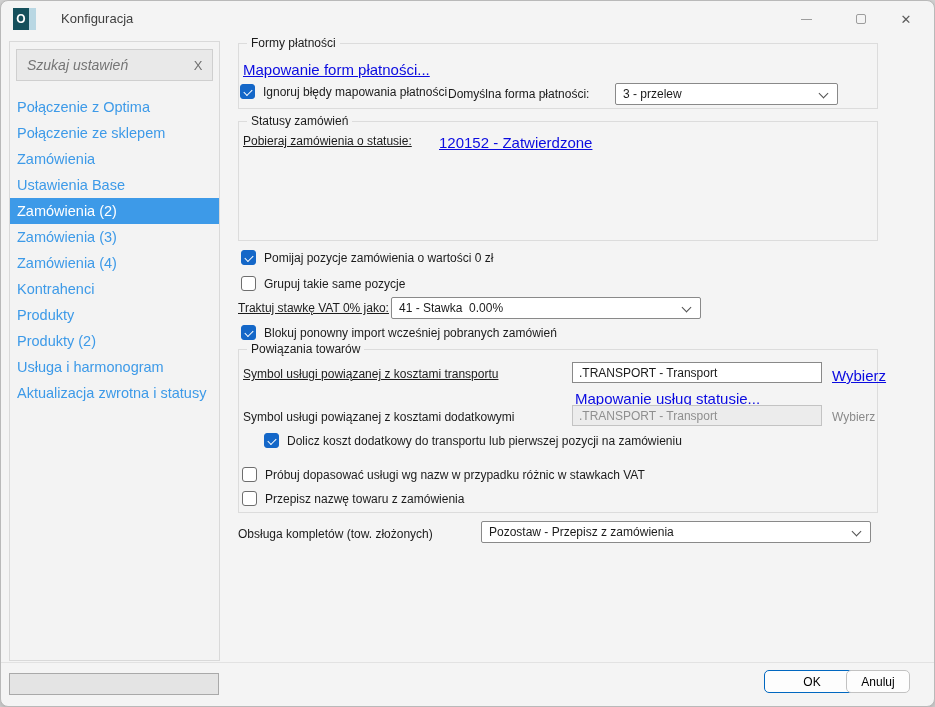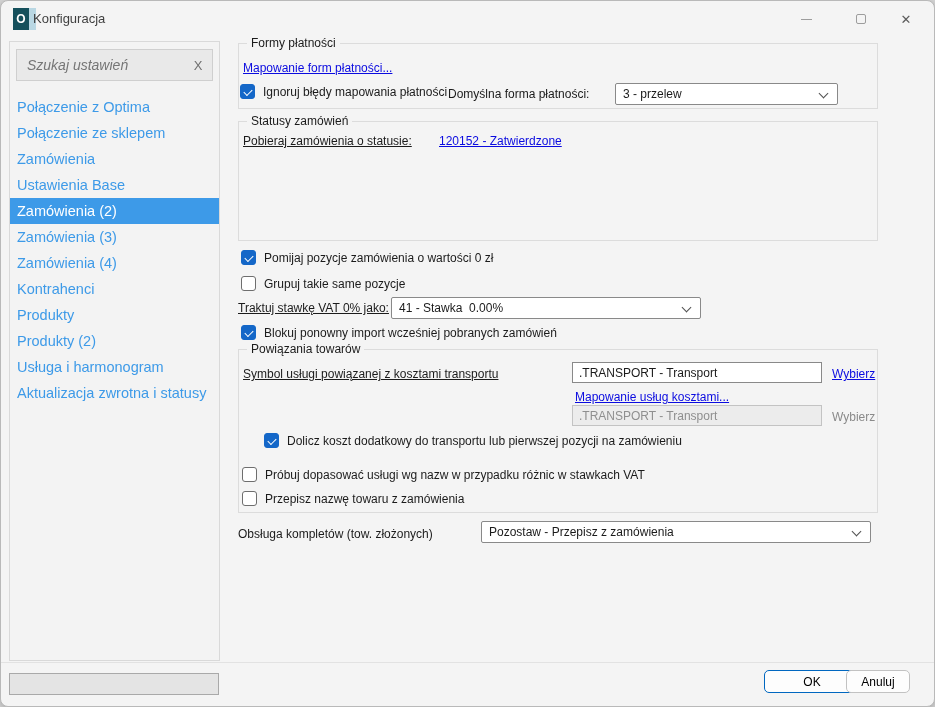--- a/index.html
+++ b/index.html
@@ -7,42 +7,42 @@
   .window {
     position:absolute; left:0; top:0; width:935px; height:707px;
     background:#f4f4f4; border:1px solid #b9b9b9; border-radius:8px; overflow:hidden;
     box-shadow:0 2px 8px rgba(0,0,0,.25);
   }
   
   .titlebar { position:absolute; left:0; top:0; width:100%; height:36px; }
   .app-icon { position:absolute; left:12px; top:7px; width:23px; height:22px; display:flex; }
   .app-icon .dark { width:16px; background:#15505c; color:#fff; font-size:12px; font-weight:bold; display:flex; align-items:center; justify-content:center; }
   .app-icon .light { flex:1; background:#b9d7e3; }
-  .title-text { position:absolute; left:32px; top:10px; font-size:13px; color:#3f3f3f; }
+  .title-text { position:absolute; left:60px; top:10px; font-size:13px; color:#3f3f3f; }
   .win-btn { position:absolute; top:0; width:46px; height:36px; display:flex; align-items:center; justify-content:center; cursor:default; }
   .win-btn.min { left:782px; } .win-btn.max { left:837px; } .win-btn.close { left:882px; }
   .glyph-min { width:11px; border-top:1px solid #9d9d9d; display:block; }
   .glyph-max { width:10px; height:10px; border:1px solid #9d9d9d; border-radius:2px; display:block; }
   .glyph-close { color:#5c5c5c; font-size:13px; line-height:1; }
   
   .sidebar { position:absolute; left:8px; top:40px; width:211px; height:620px; border:1px solid #d9d9d9; background:#f3f3f3; }
   .searchbox { position:absolute; left:6px; top:7px; width:197px; height:32px; background:#e9e9e9; border:1px solid #cfcfcf; display:flex; align-items:center; }
   .searchbox input { flex:1; border:none; outline:none; background:transparent; font-style:italic; font-size:14px; color:#8d8d8d; padding:0 0 0 10px; font-family:"Liberation Sans",sans-serif; width:150px; }
   .search-clear { width:28px; text-align:center; color:#707070; font-size:13px; cursor:pointer; }
   .side-list { position:absolute; left:0; top:52px; width:100%; }
   .side-item { height:26px; line-height:26px; padding-left:7px; font-size:14.5px; color:#3d9ae8; white-space:nowrap; cursor:pointer; }
   .side-item.selected { background:#3d9ae8; color:#ffffff; }
   .left-bottom-box { position:absolute; left:8px; top:672px; width:210px; height:22px; background:#e4e4e4; border:1px solid #a9a9a9; }
   
   .content { position:absolute; left:0; top:0; width:100%; height:100%; font-size:12px; color:#1b1b1b; }
   .group { position:absolute; border:1px solid #dcdcdc; }
   .group-label { position:absolute; top:-8px; left:8px; background:#f4f4f4; padding:0 4px; font-size:12px; color:#1b1b1b; }
   .abs { position:absolute; white-space:nowrap; }
   .ulabel { text-decoration:underline; }
-  a.link { color:#0b0be0; text-decoration:underline; font-size:12px; cursor:pointer; white-space:nowrap;text-align:center; }
+  a.link { color:#0b0be0; text-decoration:underline; font-size:15px; cursor:pointer; white-space:nowrap;text-align:center; }
   .gray-text { color:#8a8a8a; }
   
   .cb-row { position:absolute; display:flex; align-items:center; gap:8px; white-space:nowrap; }
   .cb { position:relative; width:15px; height:15px; border:1px solid #6e6e6e; border-radius:3px; background:#fff; flex:none; cursor:pointer; }
   .cb.checked { background:#1467c8; border-color:#1467c8; }
   .cb.checked::after { content:""; position:absolute; left:2.5px; top:3.5px; width:7px; height:4px; border-left:1.8px solid #fff; border-bottom:1.8px solid #fff; transform:rotate(-45deg); }
   
   .combo { position:absolute; height:22px; background:#fff; border:1px solid #898989; border-radius:2px; cursor:pointer; }
   .combo-value { position:absolute; left:7px; top:3px; font-size:12px; white-space:pre; }
   .chevron { position:absolute; right:10px; top:6px; width:7px; height:7px; border-right:1.4px solid #505050; border-bottom:1.4px solid #505050; transform:rotate(45deg); }
@@ -137,21 +137,22 @@
     <div class="cb-row" style="left:240px;top:324px;">
       <span class="cb checked"></span>
       <span>Blokuj ponowny import wcześniej pobranych zamówień</span>
     </div>
 
     <div class="group" style="left:237px;top:348px;width:640px;height:164px;">
       <span class="group-label">Powiązania towarów</span>
       <span class="abs ulabel" style="left:4px;top:17px;">Symbol usługi powiązanej z kosztami transportu</span>
       <input class="tinput" style="left: 333px; top: 12px;" readonly="" value=".TRANSPORT - Transport">
       <div style="position:absolute;left:593px;top:17px;"><a class="link">Wybierz</a></div>
-      <div style="position:absolute;left:336px;top:40px;"><a class="link">Mapowanie usług kosztami...</a></div>
+      <div style="position:absolute;left:336px;top:40px;"><a class="link">Mapowanie usług statusie...</a></div>
+      <span class="abs" style="left:4px;top:60px;">Symbol usługi powiązanej z kosztami dodatkowymi</span>
       <input class="tinput disabled" style="left: 333px; top: 55px;" disabled="" value=".TRANSPORT - Transport">
       <span class="abs gray-text" style="left:593px;top:60px;">Wybierz</span>
       <div class="cb-row" style="left:3px;top:117px;">
         <span class="cb"></span>
         <span>Próbuj dopasować usługi wg nazw w przypadku różnic w stawkach VAT</span>
       </div>
       <div class="cb-row" style="left:25px;top:83px;">
         <span class="cb checked"></span>
         <span>Dolicz koszt dodatkowy do transportu lub pierwszej pozycji na zamówieniu</span>
       </div>

